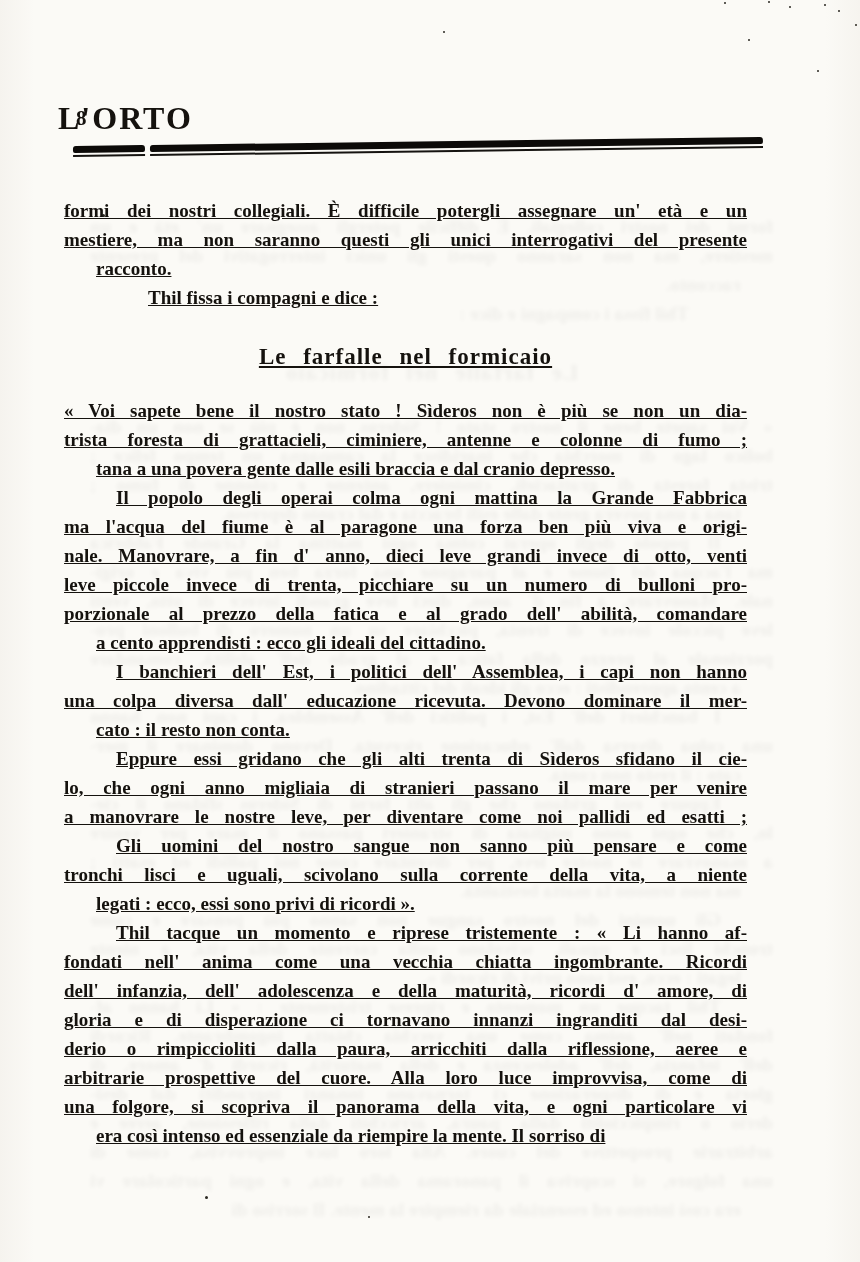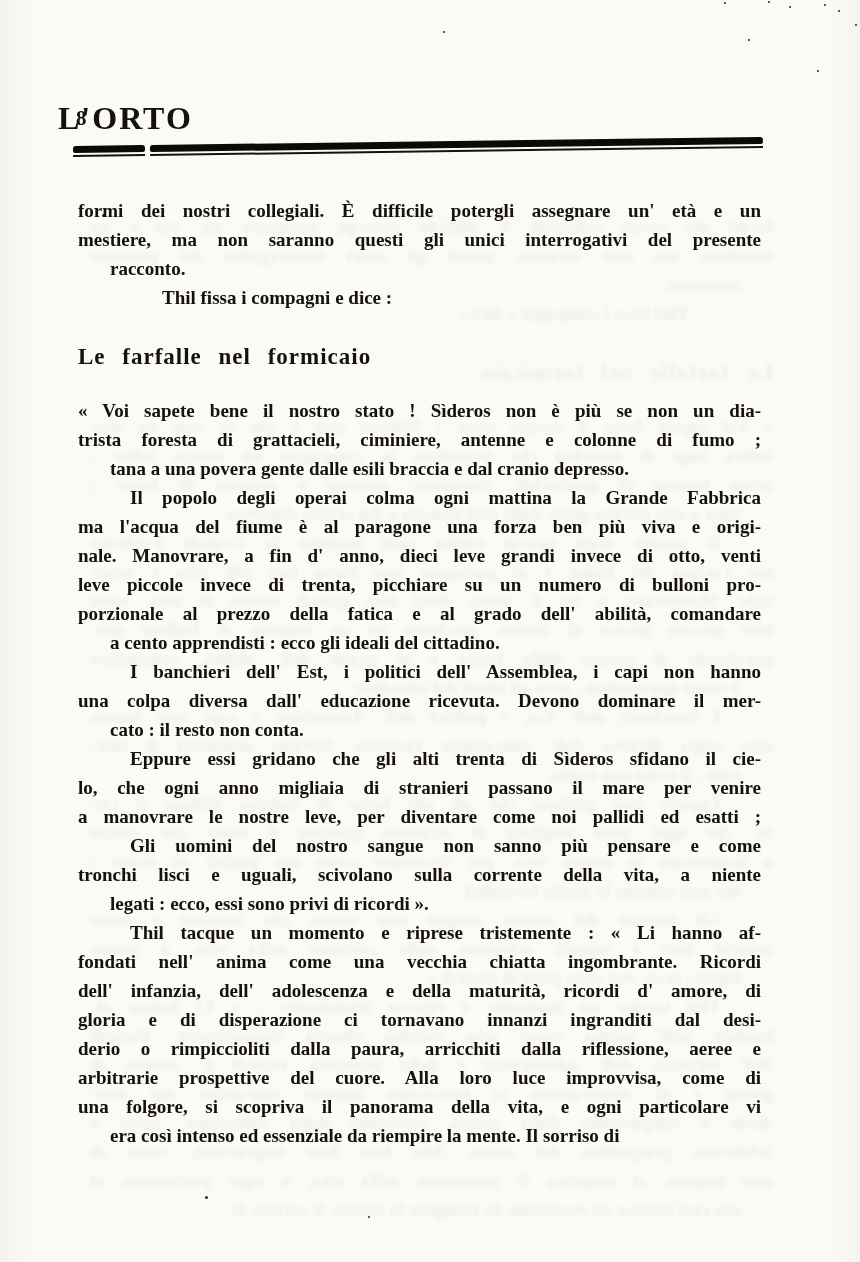--- a/index.html
+++ b/index.html
@@ -25,34 +25,34 @@
     position:absolute; left:73px; top:146px; width:690px;
     transform:rotate(-0.75deg); transform-origin:left center;
   }
   .rule .row { display:flex; gap:5px; }
   .rule .thickbar { height:7px; background:#0c0a08; border-radius:3px 3px 2px 2px; }
   .rule .thinbar  { height:2px; background:#151310; margin-top:2px; }
   .rule .seg-l { width:72px; flex:0 0 auto; }
   .rule .seg-r { flex:1 1 auto; }
   
   .body-col {
-    position:absolute; left:78px; top:196px; width:683px;
-    font-size:19px; line-height:29px; font-weight:bold;
+    position:absolute; left:64px; top:196px; width:683px;
+    font-size:19px; line-height:29px; font-weight:bold;text-decoration:underline;
   }
   .para { margin:0; }
   .line {
     white-space:nowrap;
     text-align:justify;
     text-align-last:justify;
   }
   .line.endpara { text-align-last:left;margin-left:32px; }
   .para.indent .line:first-child { text-indent:52px; }
   .chapter-heading {
     margin:28px 0 22px 0; line-height:34px;
-    text-align:left; font-size:23px; font-weight:bold;
+    text-align:center; font-size:23px; font-weight:bold;
     letter-spacing:1px; word-spacing:10px;
   }
   
   .ghost {
     position:absolute; left:90px; top:212px; width:683px;
     transform:scaleX(-1); filter:blur(2px); opacity:0.05;
     font-size:19px; line-height:29px; font-weight:bold;
     pointer-events:none;
   }
   .ghost .chapter-heading { margin:28px 0 22px 0; }

